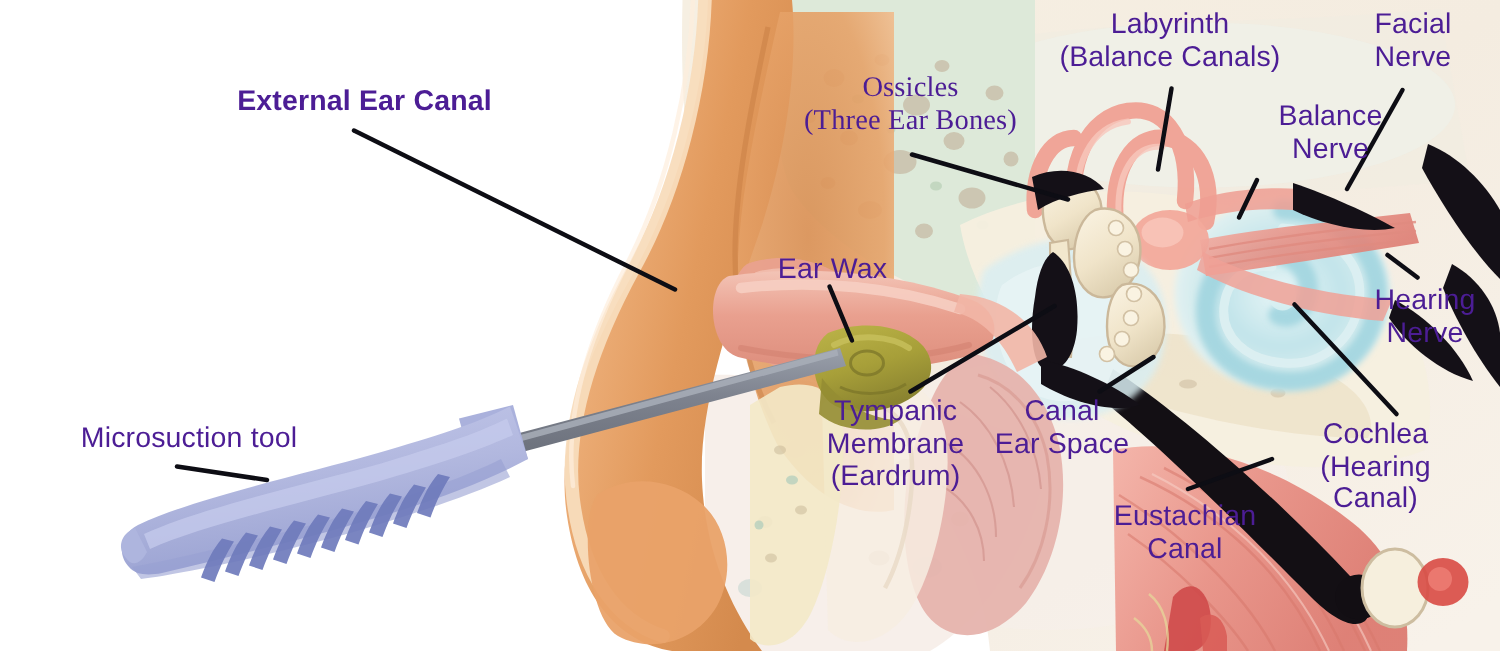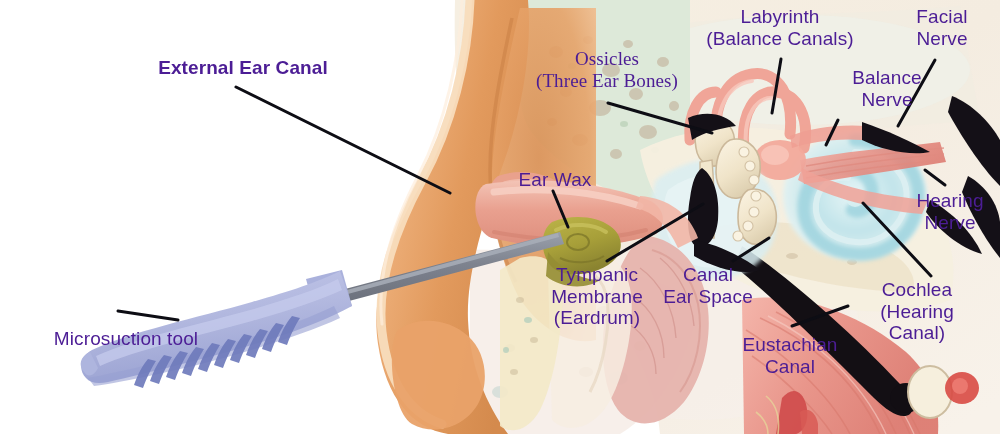--- a/index.html
+++ b/index.html
@@ -401,21 +401,21 @@
         <line x1="945" y1="185" x2="925" y2="170"></line>
         <line x1="607" y1="261" x2="703" y2="204"></line>
         <line x1="733" y1="261" x2="769" y2="238"></line>
         <line x1="792" y1="326" x2="848" y2="306"></line>
         <line x1="931" y1="276" x2="863" y2="203"></line>
       </g>
   </svg>
 
   <div id="labels-layer">
       <div class="label center" style="left: 243px; top: 57px; font-weight: bold;">External Ear Canal</div>
-      <div class="label center" style="left: 126px; top: 282px; margin-top: 46px;">Microsuction tool</div>
+      <div class="label center" style="left: 126px; top: 282px;">Microsuction tool</div>
       <div class="label center" style="left: 607px; top: 48px; font-family: Liberation Serif, serif;">Ossicles
 (Three Ear Bones)</div>
       <div class="label center" style="left: 555px; top: 169px;">Ear Wax</div>
       <div class="label center" style="left: 780px; top: 6px;">Labyrinth
 (Balance Canals)</div>
       <div class="label center" style="left: 928px; top: 6px; margin-left: 14px;">Facial
 Nerve</div>
       <div class="label center" style="left: 887px; top: 67px; text-align: center;">Balance
 Nerve</div>
       <div class="label center" style="left: 950px; top: 190px;">Hearing

